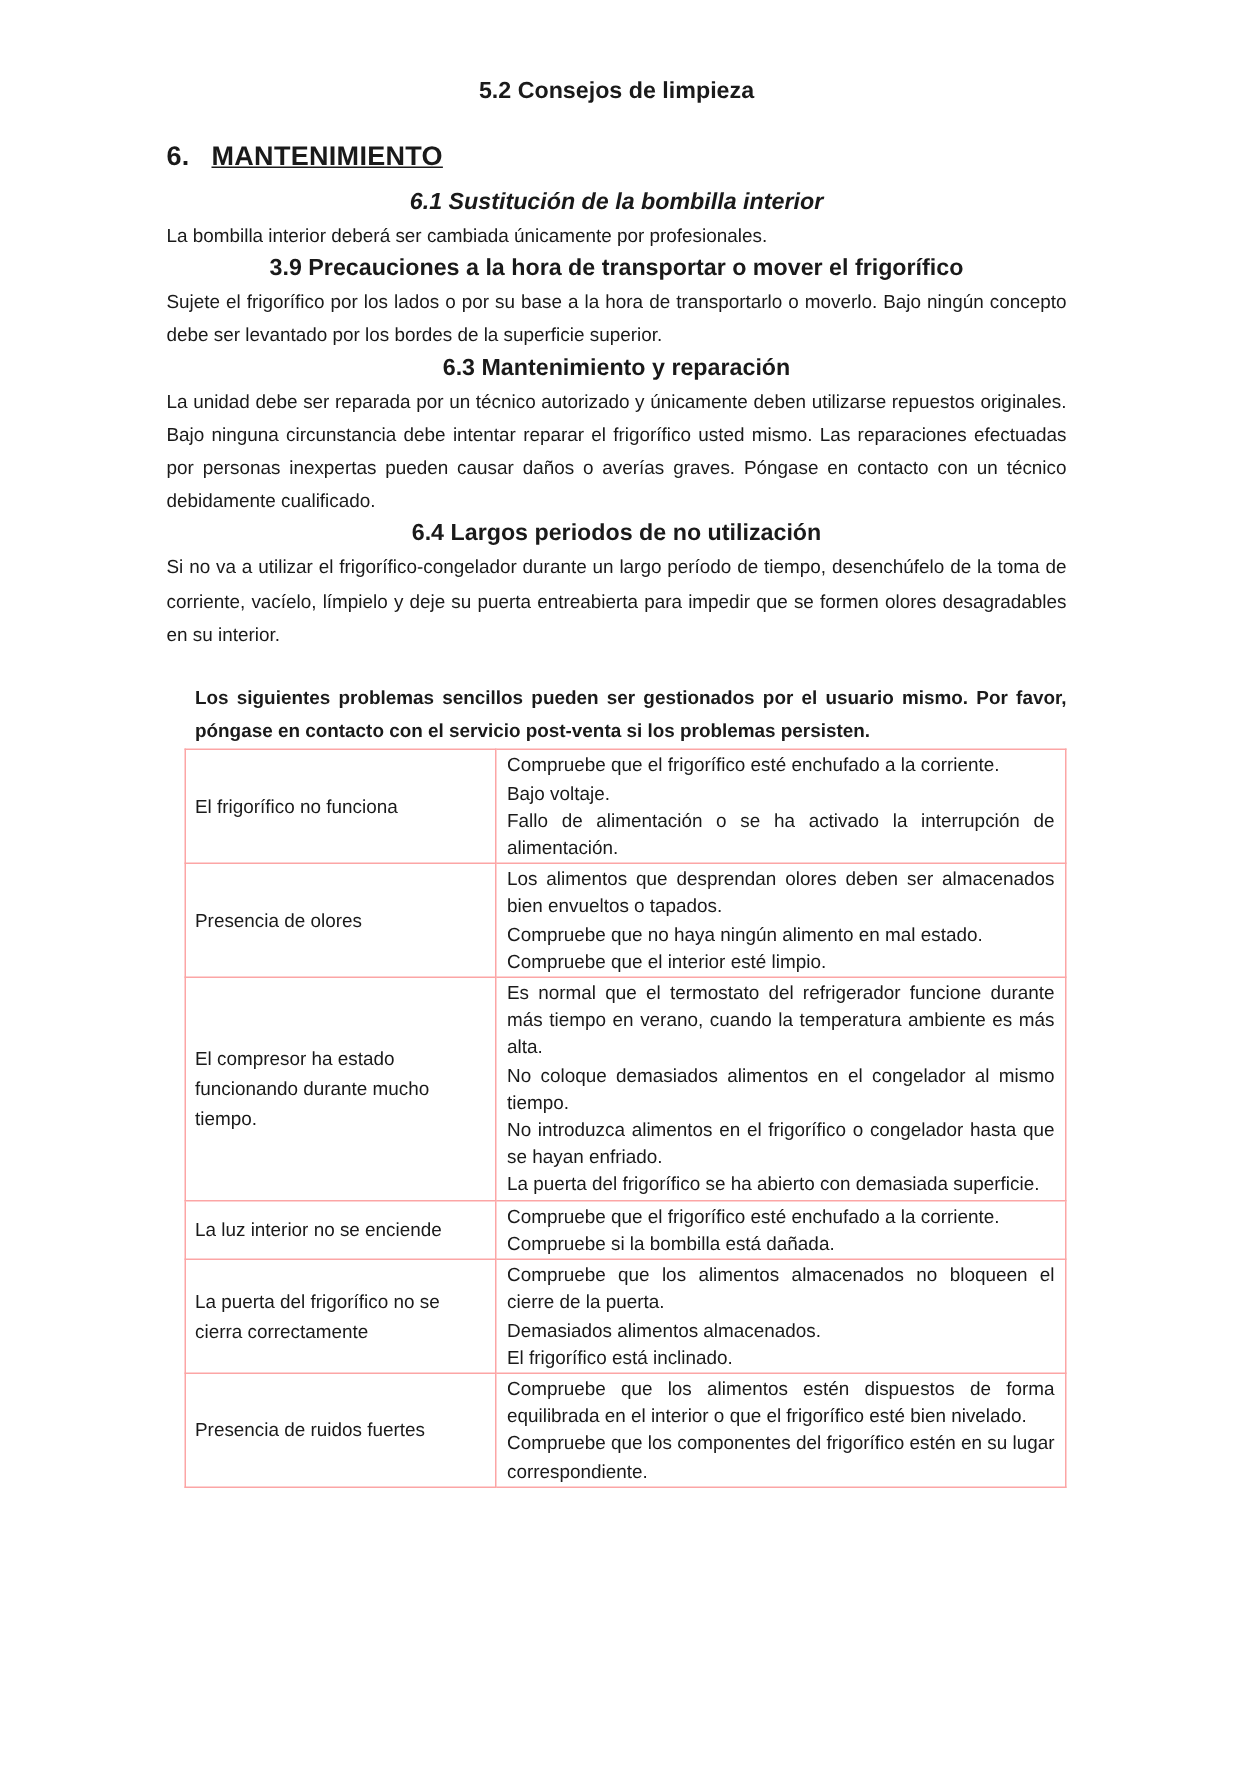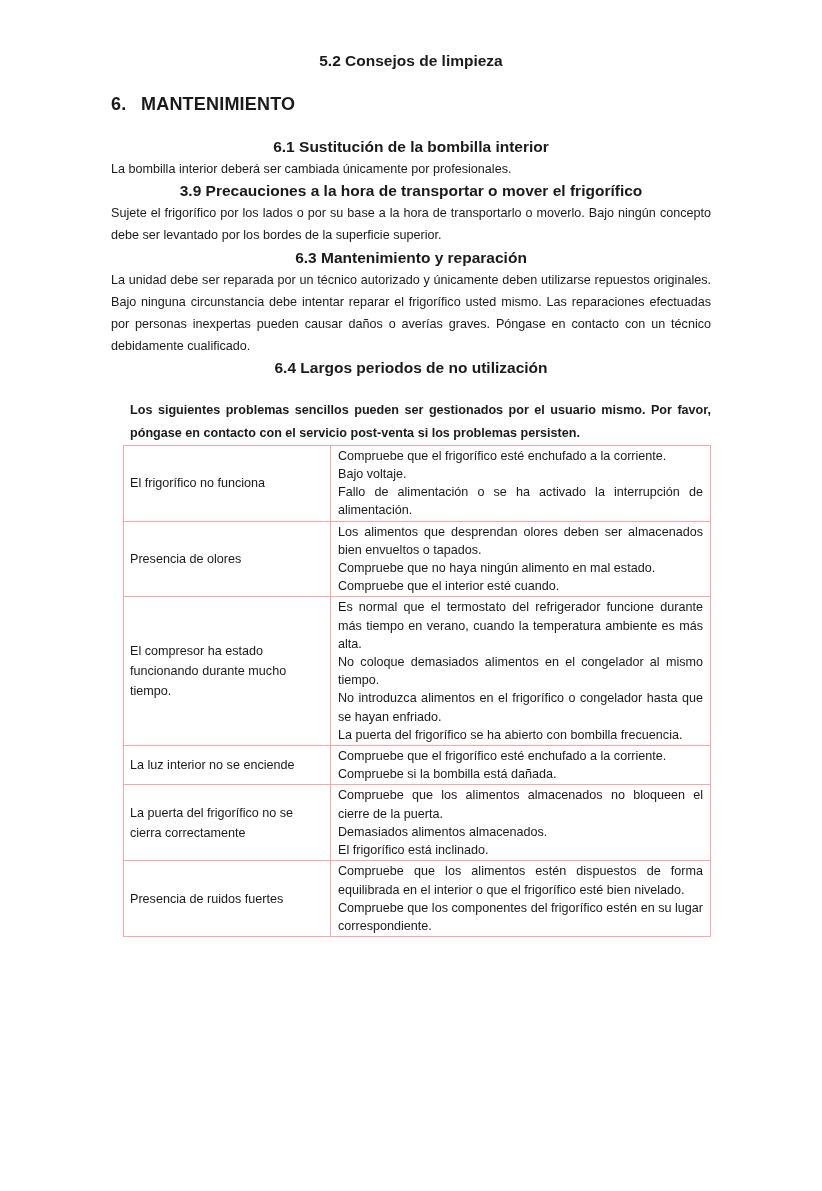--- a/index.html
+++ b/index.html
@@ -2,26 +2,26 @@
 <html><head>
 <meta charset="utf-8">
 <style>
   html, body { margin: 0; padding: 0; background: #ffffff; }
   body {
     width: 822px; height: 1191px; position: relative; overflow: hidden;
     font-family: "Liberation Sans", sans-serif; color: #1a1a1a;
   }
   .page { position: absolute; left: 111px; top: 48px; width: 600px; }
   .h2 { font-size: 15.5px; line-height: 22px; margin: 0; text-align: center; }
-  .h1 { font-size: 18px; line-height: 24px; margin: 0; letter-spacing: 0.2px; }
+  .h1 { font-size: 18px; line-height: 24px; margin: 0; letter-spacing: 0.2px; text-decoration: underline; }
   .h1 .num { display: inline-block; width: 30px; }
   p { margin: 0; font-size: 12.6px; line-height: 22.2px; text-align: justify; }
   .s52-title { margin-top: 2px; }
   .sec6 { margin-top: 20px; }
-  .s61 { margin-top: 20px; }
+  .s61 { margin-top: 8px; font-style: italic; }
   .sec7 { margin-top: 20px; }
   .intro { margin-top: 20px; padding-left: 19px; width: 581px; font-weight: bold; }
   table {
     margin-left: 12px; width: 588px; border-collapse: collapse; margin-top: 1px;
     font-size: 12.6px;
   }
   td { border: 1px solid #fca5a5; vertical-align: middle; padding: 0; }
   td.prob { width: 194px; line-height: 20px; padding: 0 6px; }
   td.sol { padding: 1px 7px 1px 7px; }
   .sol-line { display: block; line-height: 18.2px; text-align: justify; }
@@ -40,49 +40,50 @@
   <h3 class="h2 s61">6.1 Sustitución de la bombilla interior</h3>
   <p>La bombilla interior deberá ser cambiada únicamente por profesionales.</p>
 
   <h3 class="h2">3.9 Precauciones a la hora de transportar o mover el frigorífico</h3>
   <p>Sujete el frigorífico por los lados o por su base a la hora de transportarlo o moverlo. Bajo ningún concepto debe ser levantado por los bordes de la superficie superior.</p>
 
   <h3 class="h2">6.3 Mantenimiento y reparación</h3>
   <p>La unidad debe ser reparada por un técnico autorizado y únicamente deben utilizarse repuestos originales. Bajo ninguna circunstancia debe intentar reparar el frigorífico usted mismo. Las reparaciones efectuadas por personas inexpertas pueden causar daños o averías graves. Póngase en contacto con un técnico debidamente cualificado.</p>
 
   <h3 class="h2">6.4 Largos periodos de no utilización</h3>
+  <p>Si no va a utilizar el frigorífico-congelador durante un largo período de tiempo, desenchúfelo de la toma de corriente, vacíelo, límpielo y deje su puerta entreabierta para impedir que se formen olores desagradables en su interior.</p>
 
 
   <p class="intro">Los siguientes problemas sencillos pueden ser gestionados por el usuario mismo. Por favor, póngase en contacto con el servicio post-venta si los problemas persisten.</p>
 
   <table>
     <tbody id="trouble-body">
         <tr>
           <td class="prob">El frigorífico no funciona</td>
           <td class="sol">
             <span class="sol-line">Compruebe que el frigorífico esté enchufado a la corriente.</span>
             <span class="sol-line">Bajo voltaje.</span>
             <span class="sol-line">Fallo de alimentación o se ha activado la interrupción de alimentación.</span>
           </td>
         </tr>
         <tr>
           <td class="prob">Presencia de olores</td>
           <td class="sol">
             <span class="sol-line">Los alimentos que desprendan olores deben ser almacenados bien envueltos o tapados.</span>
             <span class="sol-line">Compruebe que no haya ningún alimento en mal estado.</span>
-            <span class="sol-line">Compruebe que el interior esté cuando.</span>
+            <span class="sol-line">Compruebe que el interior esté limpio.</span>
           </td>
         </tr>
         <tr>
           <td class="prob">El compresor ha estado funcionando durante mucho tiempo.</td>
           <td class="sol">
             <span class="sol-line">Es normal que el termostato del refrigerador funcione durante más tiempo en verano, cuando la temperatura ambiente es más alta.</span>
             <span class="sol-line">No coloque demasiados alimentos en el congelador al mismo tiempo.</span>
             <span class="sol-line">No introduzca alimentos en el frigorífico o congelador hasta que se hayan enfriado.</span>
-            <span class="sol-line">La puerta del frigorífico se ha abierto con bombilla frecuencia.</span>
+            <span class="sol-line">La puerta del frigorífico se ha abierto con demasiada superficie.</span>
           </td>
         </tr>
         <tr>
           <td class="prob">La luz interior no se enciende</td>
           <td class="sol">
             <span class="sol-line">Compruebe que el frigorífico esté enchufado a la corriente.</span>
             <span class="sol-line">Compruebe si la bombilla está dañada.</span>
           </td>
         </tr>
         <tr>

